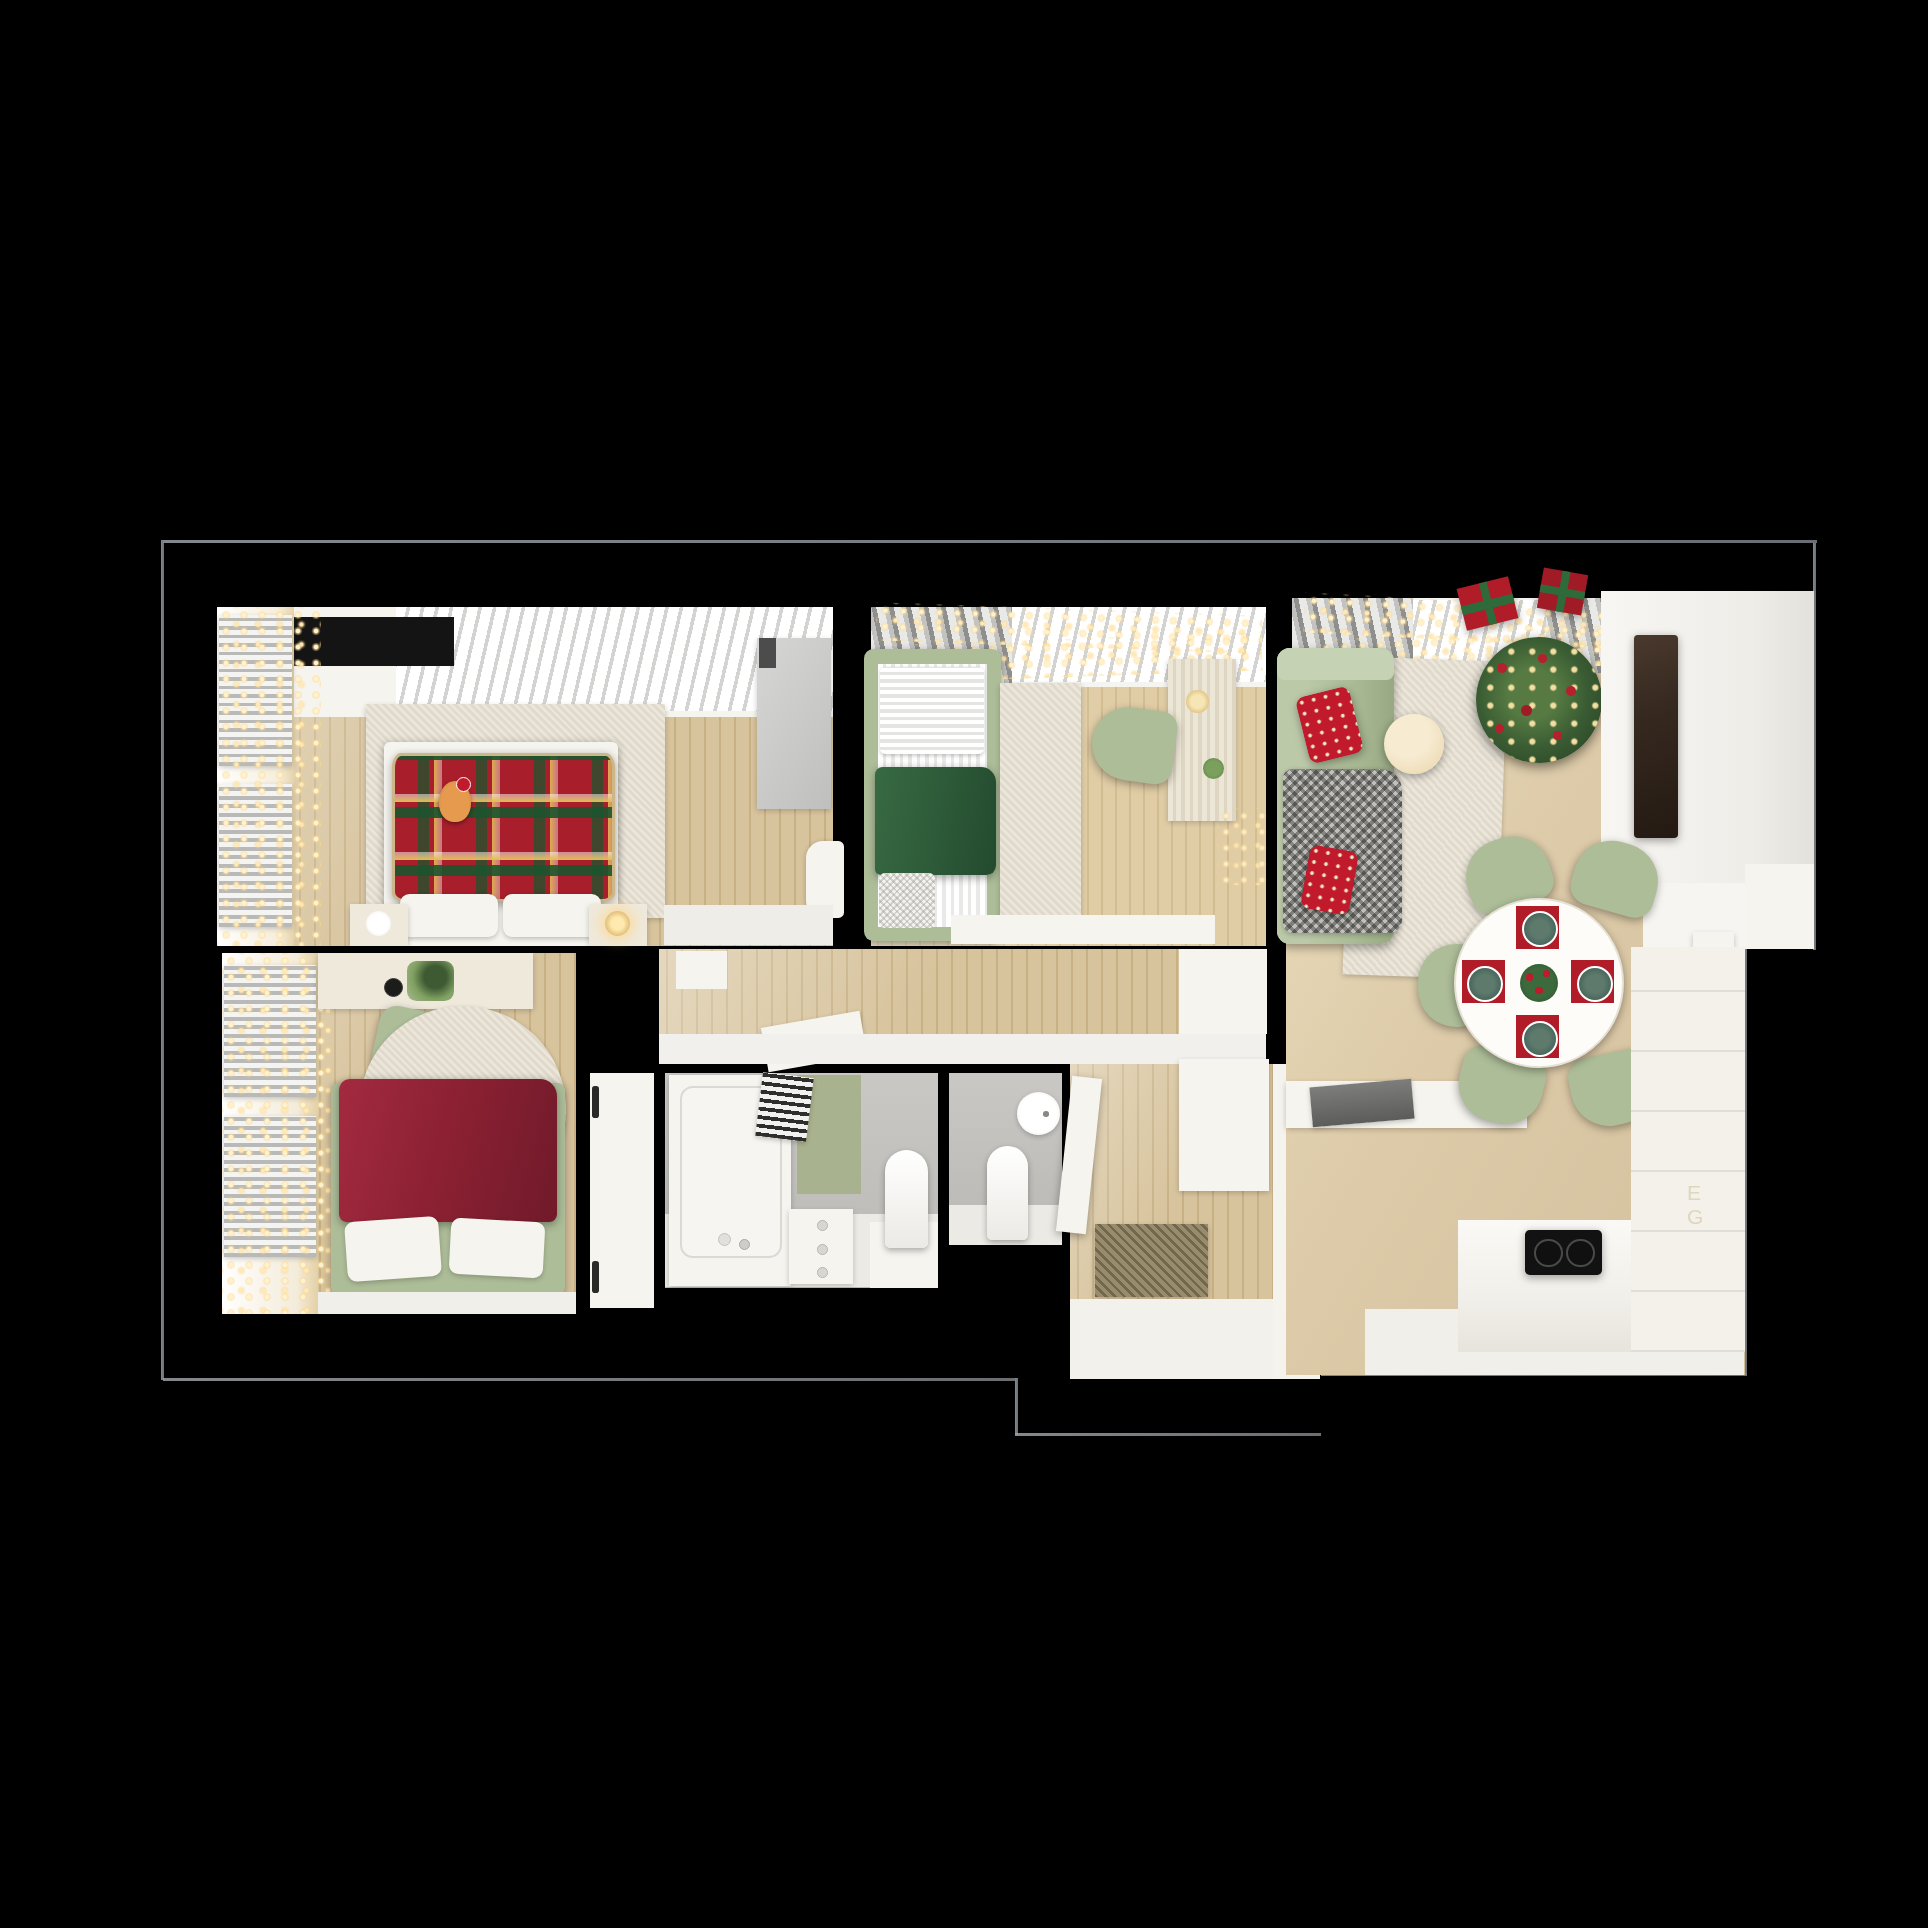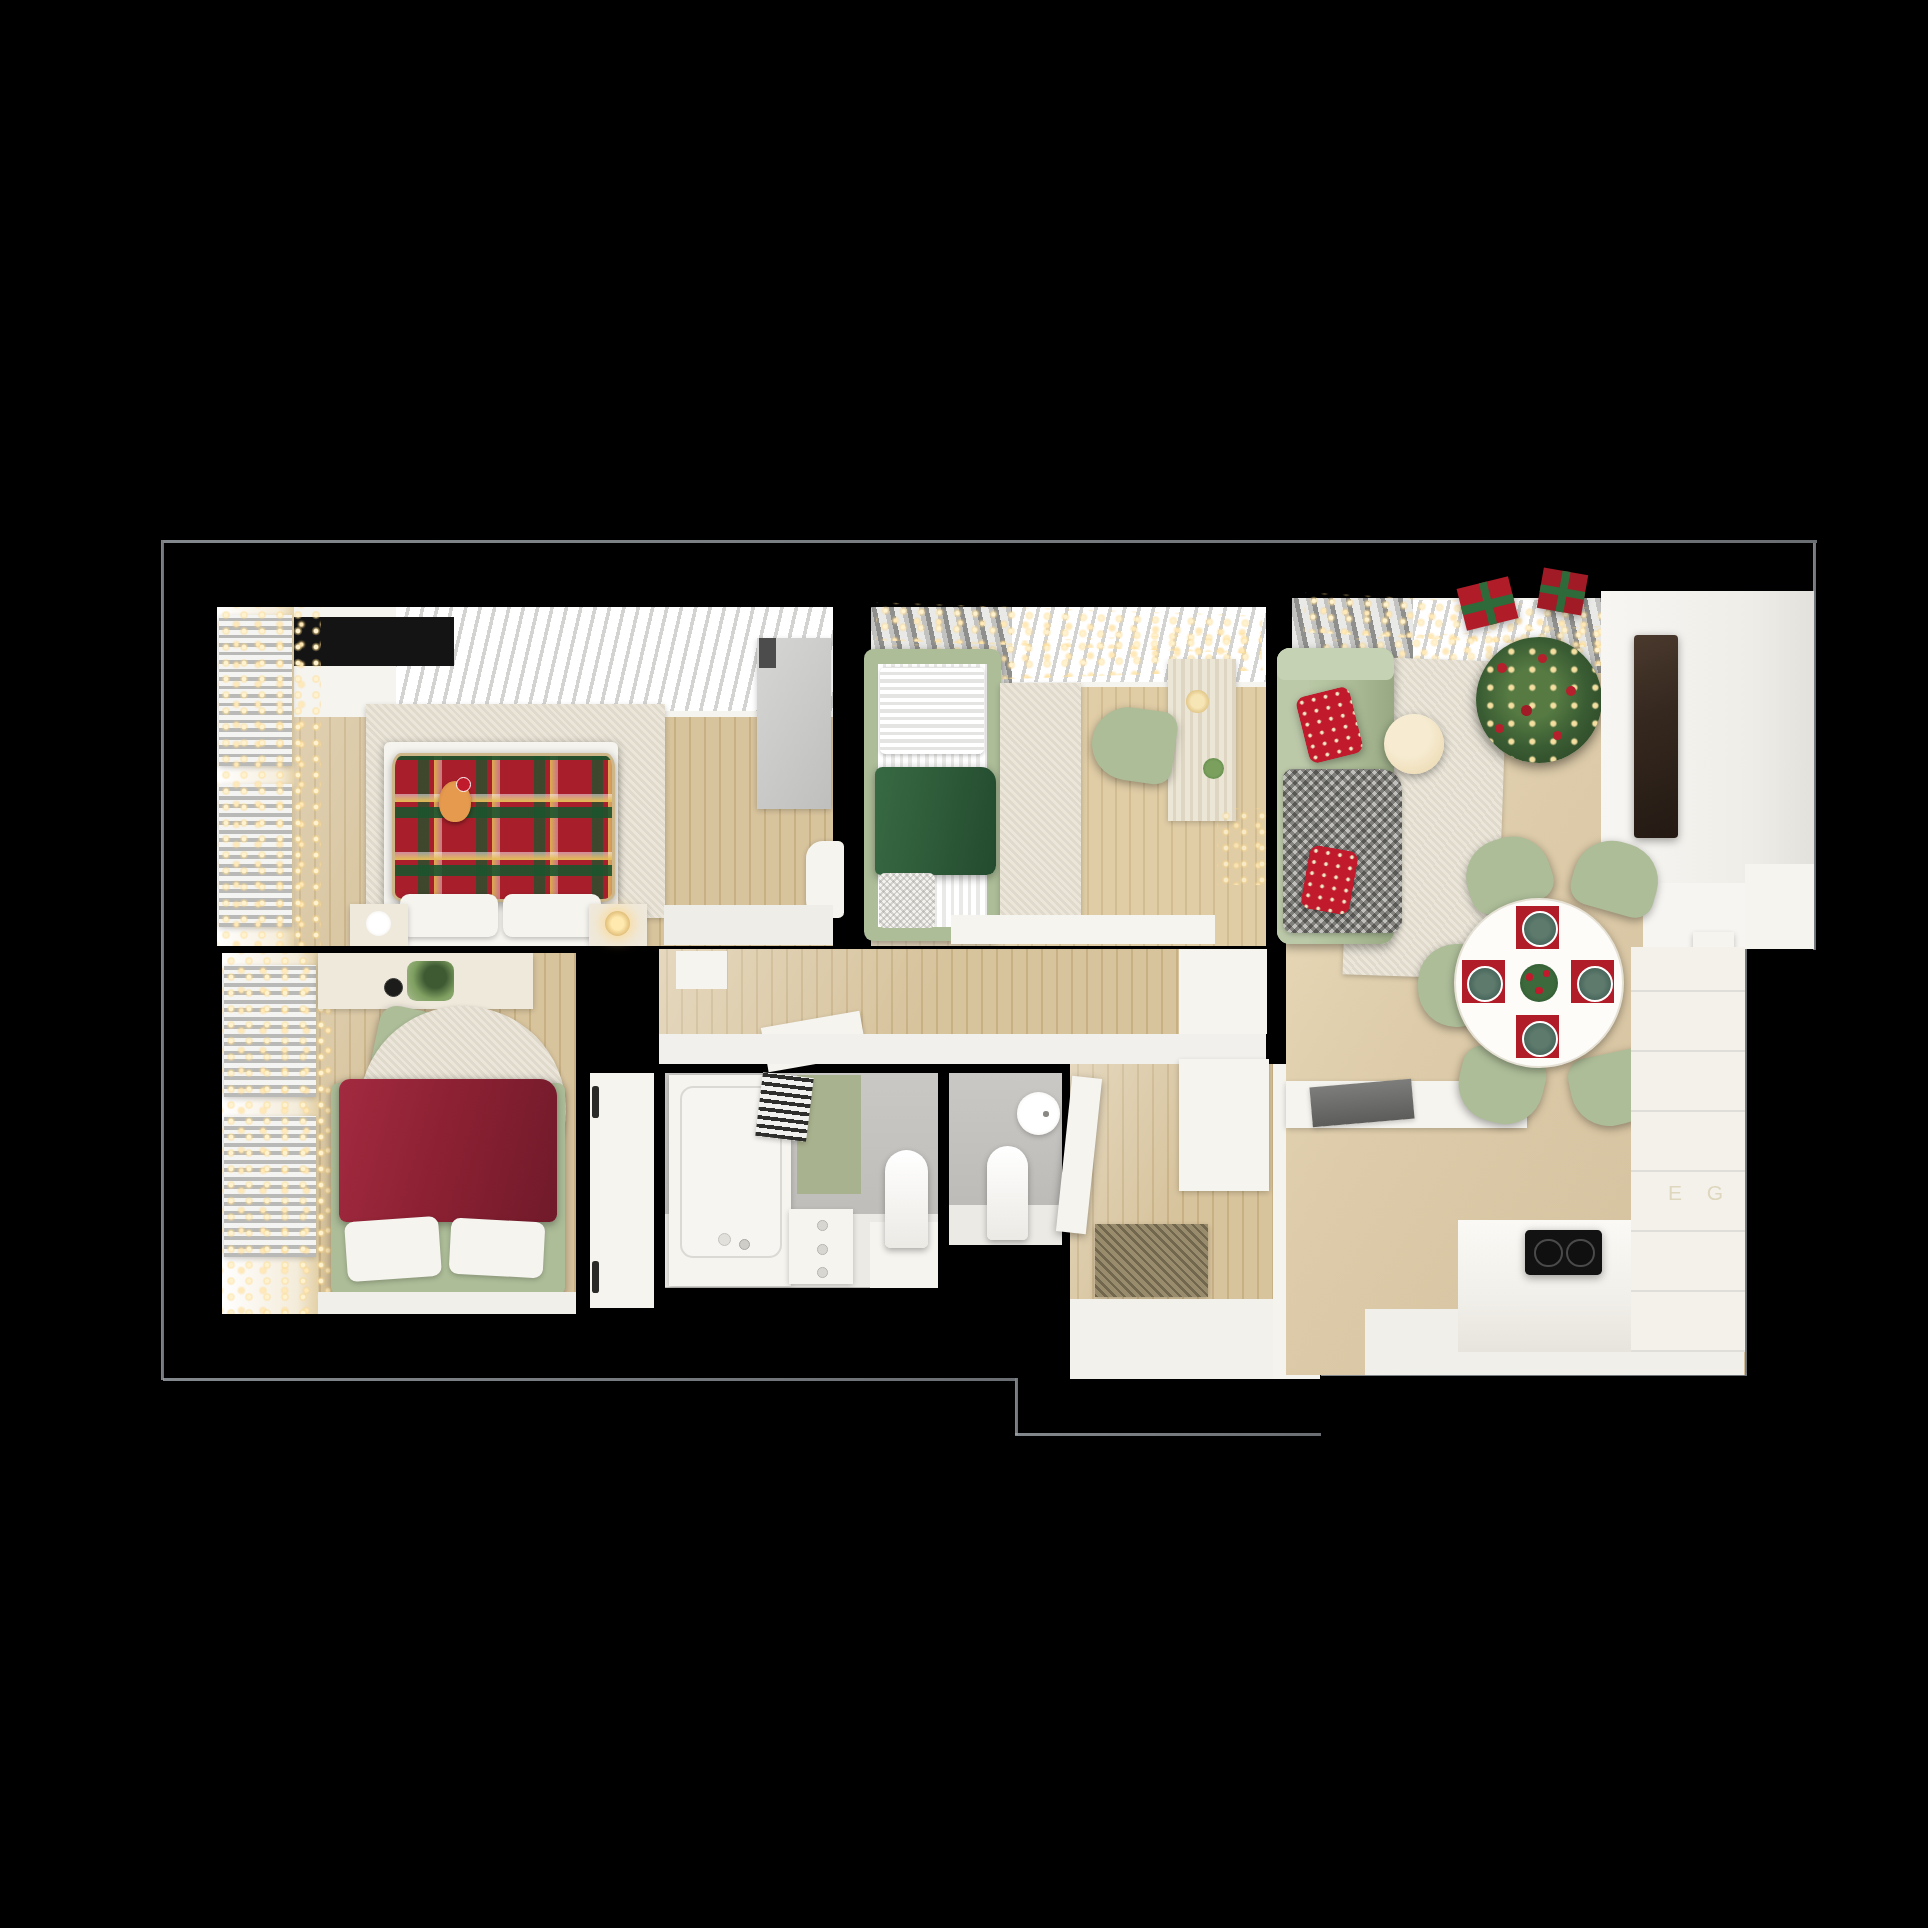--- a/index.html
+++ b/index.html
@@ -252,21 +252,21 @@
     <div class="abs round" style="left:11.3px;top:66px;width:32px;height:32px;background:radial-gradient(circle,#5e7a6d 0 40%,#33544b 100%);border:2.8px solid #fff;"></div>
     <div class="abs round" style="left:121px;top:66px;width:32px;height:32px;background:radial-gradient(circle,#5e7a6d 0 40%,#33544b 100%);border:2.8px solid #fff;"></div>
     <div class="abs round" style="left:64px;top:64px;width:38px;height:38px;background:radial-gradient(circle,#3c6a3c 0 55%,#2a4d2b 100%);">
       <div class="abs round" style="left:5.6px;top:9.4px;width:7.5px;height:7.5px;background:#c01a2c;"></div>
       <div class="abs round" style="left:22.6px;top:5.6px;width:7.5px;height:7.5px;background:#c01a2c;"></div>
       <div class="abs round" style="left:15px;top:22.6px;width:7.5px;height:7.5px;background:#c01a2c;"></div>
     </div>
   </div>
 
   <div class="abs seam-h" style="left:1631px;top:947px;width:114px;height:405px;background-color:#f3f1ea;">
-    <div class="abs eg" style="left:37px;top:234px;">E G</div>
+    <div class="abs eg" style="left:56px;top:234px;">E G</div>
   </div>
   <div class="abs" style="left:1458px;top:1220px;width:173px;height:132px;background:linear-gradient(180deg,#fbf9f5 0%,#f1efe9 60%,#e7e4dd 100%);"></div>
   <div class="abs shadow" style="left:1525px;top:1230px;width:77px;height:45px;background:var(--cooktop);border-radius:4.7px;">
     <div class="abs ring" style="left:9.4px;top:8.5px;width:24.5px;height:24.5px;"></div>
     <div class="abs ring" style="left:41px;top:8.5px;width:24.5px;height:24.5px;"></div>
   </div>
 
 </div>
 
 

